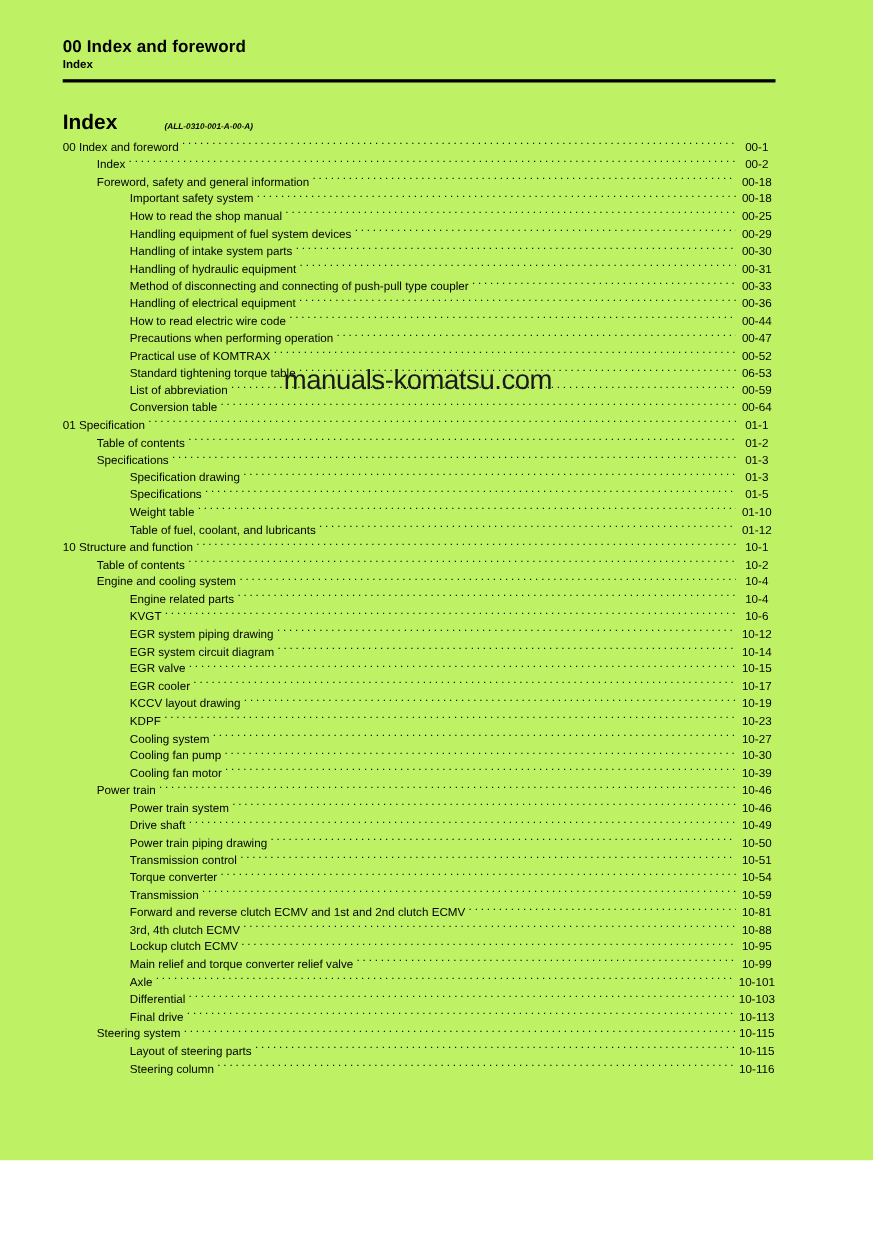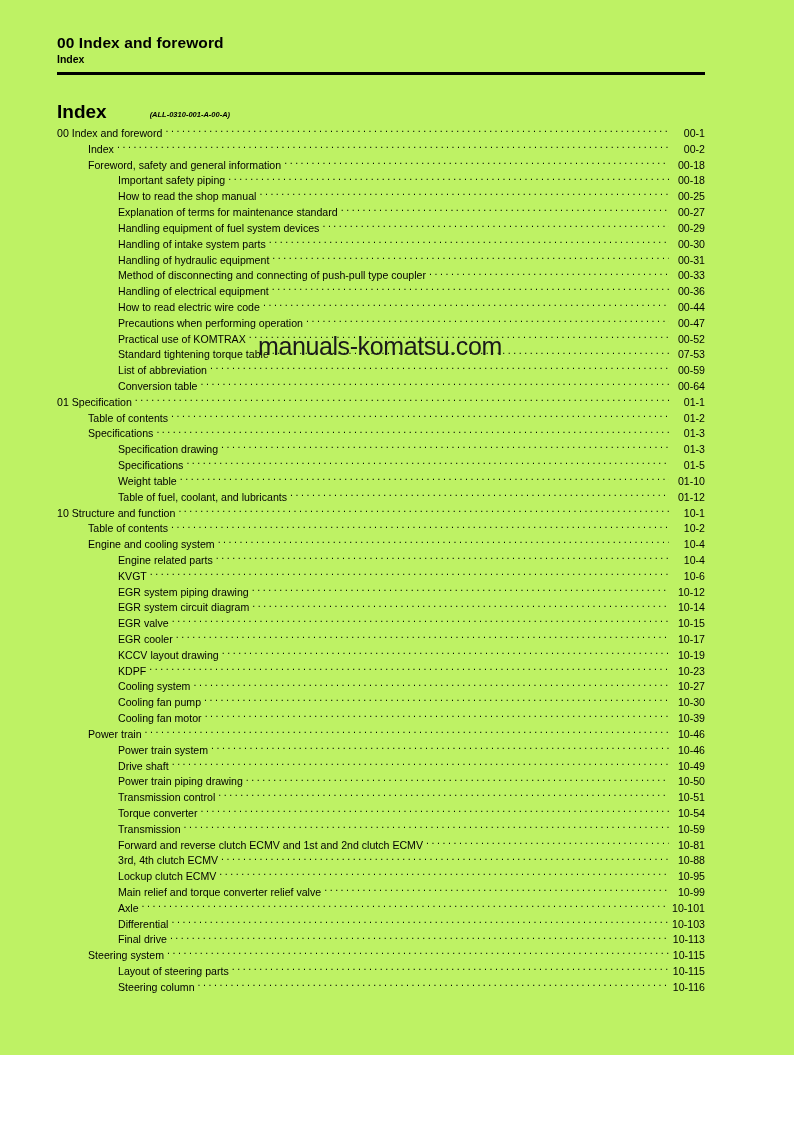--- a/index.html
+++ b/index.html
@@ -97,21 +97,21 @@
     content: ". . . . . . . . . . . . . . . . . . . . . . . . . . . . . . . . . . . . . . . . . . . . . . . . . . . . . . . . . . . . . . . . . . . . . . . . . . . . . . . . . . . . . . . . . . . . . . . . . . . . . . . . . . . . . . . . . . . . . . . . . . . . . . . . . . .";
     position: absolute;
     left: 0;
     bottom: 0px;
     font-size: 10.6px;
     letter-spacing: -0.2px;
     white-space: nowrap;
   }
   .toc-row .pagenum {
     flex: 0 0 auto;
-    text-align: right;
+    text-align: center;
     padding-left: 2px;
     min-width: 34px;
   }
   .lvl-0 .label { margin-left: 0px; }
   .lvl-1 .label { margin-left: 31px; }
   .lvl-2 .label { margin-left: 61px; }
 
   
   .watermark {
     position: absolute;
@@ -168,35 +168,30 @@
         <span class="label">Index</span>
         <span class="leader"></span>
         <span class="pagenum">00-2</span>
       </div>
       <div class="toc-row lvl-1">
         <span class="label">Foreword, safety and general information</span>
         <span class="leader"></span>
         <span class="pagenum">00-18</span>
       </div>
       <div class="toc-row lvl-2">
-        <span class="label">Important safety piping</span>
+        <span class="label">Important safety system</span>
         <span class="leader"></span>
         <span class="pagenum">00-18</span>
       </div>
       <div class="toc-row lvl-2">
         <span class="label">How to read the shop manual</span>
         <span class="leader"></span>
         <span class="pagenum">00-25</span>
       </div>
       <div class="toc-row lvl-2">
-        <span class="label">Explanation of terms for maintenance standard</span>
-        <span class="leader"></span>
-        <span class="pagenum">00-27</span>
-      </div>
-      <div class="toc-row lvl-2">
         <span class="label">Handling equipment of fuel system devices</span>
         <span class="leader"></span>
         <span class="pagenum">00-29</span>
       </div>
       <div class="toc-row lvl-2">
         <span class="label">Handling of intake system parts</span>
         <span class="leader"></span>
         <span class="pagenum">00-30</span>
       </div>
       <div class="toc-row lvl-2">
@@ -225,21 +220,21 @@
         <span class="pagenum">00-47</span>
       </div>
       <div class="toc-row lvl-2">
         <span class="label">Practical use of KOMTRAX</span>
         <span class="leader"></span>
         <span class="pagenum">00-52</span>
       </div>
       <div class="toc-row lvl-2">
         <span class="label">Standard tightening torque table</span>
         <span class="leader"></span>
-        <span class="pagenum">07-53</span>
+        <span class="pagenum">06-53</span>
       </div>
       <div class="toc-row lvl-2">
         <span class="label">List of abbreviation</span>
         <span class="leader"></span>
         <span class="pagenum">00-59</span>
       </div>
       <div class="toc-row lvl-2">
         <span class="label">Conversion table</span>
         <span class="leader"></span>
         <span class="pagenum">00-64</span>

